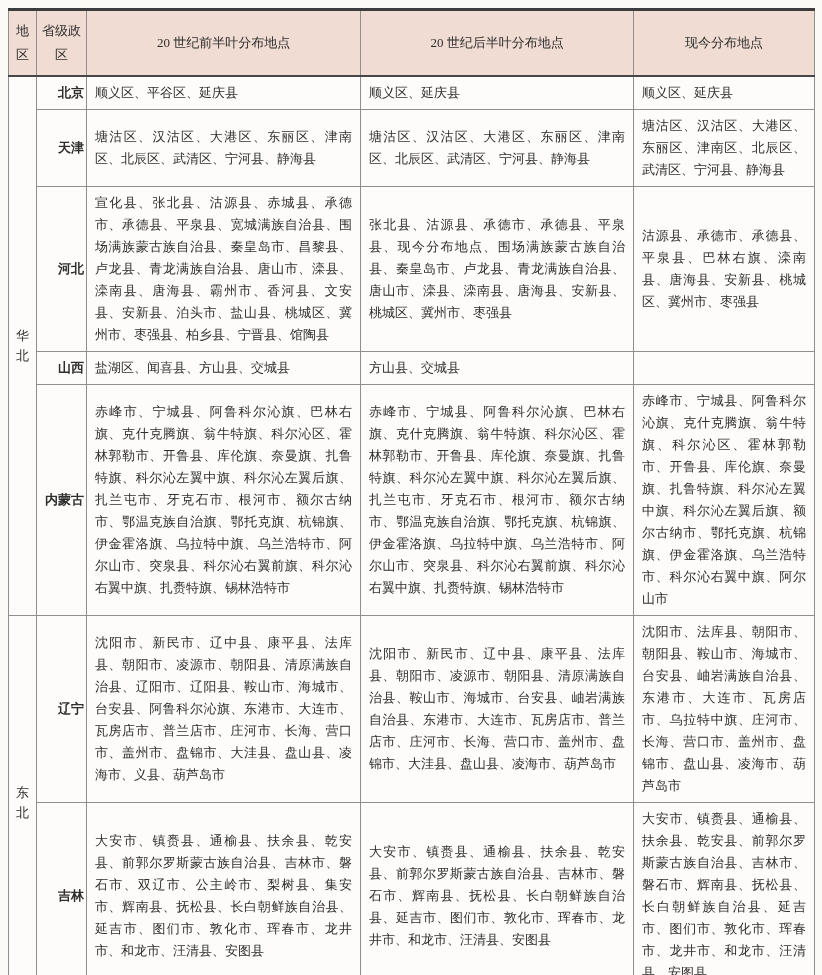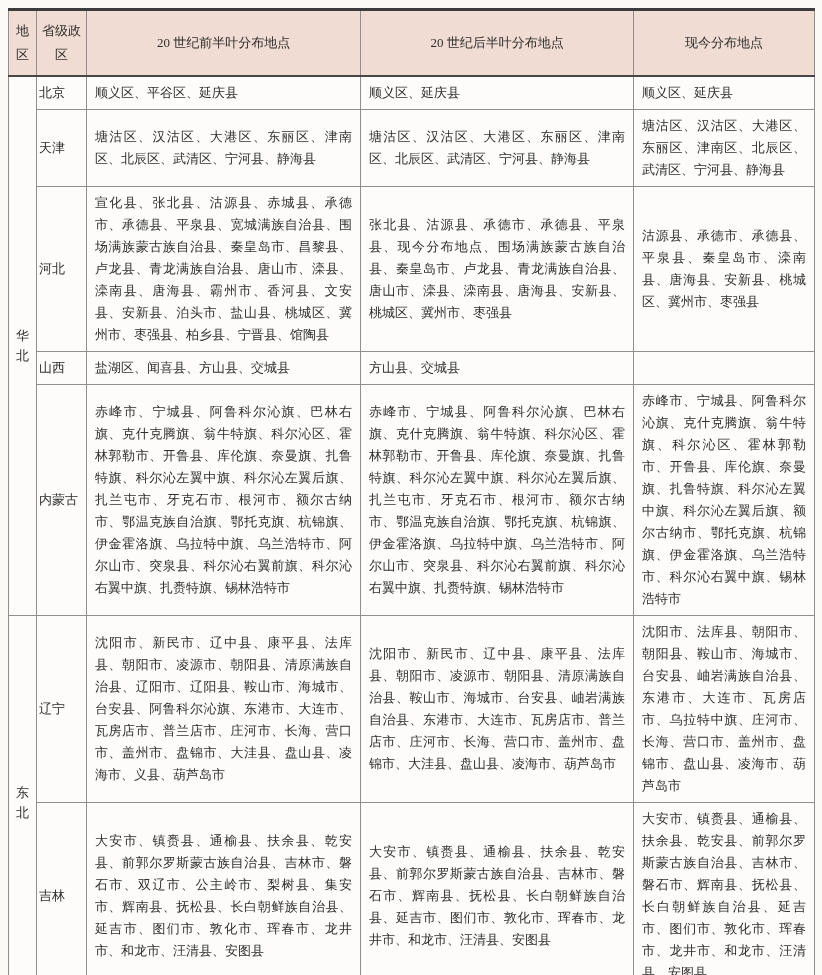--- a/index.html
+++ b/index.html
@@ -52,23 +52,24 @@
     margin-left: 20px;
   }
   td.region-cell {
     text-align: center;
     padding: 22px 6px;
     word-break: break-all;
     line-height: 20px;
     font-size: 13px;
   }
   td.prov-cell {
-    text-align: left;
+    text-align: right;
     padding: 4px 2px;
     font-size: 13px;
+    font-weight: bold;
   }
   td.list-cell {
     text-align: justify;
     text-justify: inter-ideograph;
     word-break: break-all;
   }
 </style>
 </head>
 <body>
 
@@ -100,33 +101,33 @@
       <tr>
         <td class="prov-cell">天津</td>
         <td class="list-cell">塘沽区、汉沽区、大港区、东丽区、津南区、北辰区、武清区、宁河县、静海县</td>
         <td class="list-cell">塘沽区、汉沽区、大港区、东丽区、津南区、北辰区、武清区、宁河县、静海县</td>
         <td class="list-cell">塘沽区、汉沽区、大港区、东丽区、津南区、北辰区、武清区、宁河县、静海县</td>
       </tr>
       <tr>
         <td class="prov-cell">河北</td>
         <td class="list-cell">宣化县、张北县、沽源县、赤城县、承德市、承德县、平泉县、宽城满族自治县、围场满族蒙古族自治县、秦皇岛市、昌黎县、卢龙县、青龙满族自治县、唐山市、滦县、滦南县、唐海县、霸州市、香河县、文安县、安新县、泊头市、盐山县、桃城区、冀州市、枣强县、柏乡县、宁晋县、馆陶县</td>
         <td class="list-cell">张北县、沽源县、承德市、承德县、平泉县、现今分布地点、围场满族蒙古族自治县、秦皇岛市、卢龙县、青龙满族自治县、唐山市、滦县、滦南县、唐海县、安新县、桃城区、冀州市、枣强县</td>
-        <td class="list-cell">沽源县、承德市、承德县、平泉县、秦皇岛市、滦南县、唐海县、安新县、桃城区、冀州市、枣强县</td>
+        <td class="list-cell">沽源县、承德市、承德县、平泉县、巴林右旗、滦南县、唐海县、安新县、桃城区、冀州市、枣强县</td>
       </tr>
       <tr>
         <td class="prov-cell">山西</td>
         <td class="list-cell">盐湖区、闻喜县、方山县、交城县</td>
         <td class="list-cell">方山县、交城县</td>
         <td class="list-cell"></td>
       </tr>
       <tr>
         <td class="prov-cell">内蒙古</td>
         <td class="list-cell">赤峰市、宁城县、阿鲁科尔沁旗、巴林右旗、克什克腾旗、翁牛特旗、科尔沁区、霍林郭勒市、开鲁县、库伦旗、奈曼旗、扎鲁特旗、科尔沁左翼中旗、科尔沁左翼后旗、扎兰屯市、牙克石市、根河市、额尔古纳市、鄂温克族自治旗、鄂托克旗、杭锦旗、伊金霍洛旗、乌拉特中旗、乌兰浩特市、阿尔山市、突泉县、科尔沁右翼前旗、科尔沁右翼中旗、扎赉特旗、锡林浩特市</td>
         <td class="list-cell">赤峰市、宁城县、阿鲁科尔沁旗、巴林右旗、克什克腾旗、翁牛特旗、科尔沁区、霍林郭勒市、开鲁县、库伦旗、奈曼旗、扎鲁特旗、科尔沁左翼中旗、科尔沁左翼后旗、扎兰屯市、牙克石市、根河市、额尔古纳市、鄂温克族自治旗、鄂托克旗、杭锦旗、伊金霍洛旗、乌拉特中旗、乌兰浩特市、阿尔山市、突泉县、科尔沁右翼前旗、科尔沁右翼中旗、扎赉特旗、锡林浩特市</td>
-        <td class="list-cell">赤峰市、宁城县、阿鲁科尔沁旗、克什克腾旗、翁牛特旗、科尔沁区、霍林郭勒市、开鲁县、库伦旗、奈曼旗、扎鲁特旗、科尔沁左翼中旗、科尔沁左翼后旗、额尔古纳市、鄂托克旗、杭锦旗、伊金霍洛旗、乌兰浩特市、科尔沁右翼中旗、锡林浩特市</td>
+        <td class="list-cell">赤峰市、宁城县、阿鲁科尔沁旗、克什克腾旗、翁牛特旗、科尔沁区、霍林郭勒市、开鲁县、库伦旗、奈曼旗、扎鲁特旗、科尔沁左翼中旗、科尔沁左翼后旗、额尔古纳市、鄂托克旗、杭锦旗、伊金霍洛旗、乌兰浩特市、科尔沁右翼中旗、阿尔山市</td>
       </tr>
       <tr>
         <td class="region-cell" rowspan="2">东北</td>
         <td class="prov-cell">辽宁</td>
         <td class="list-cell">沈阳市、新民市、辽中县、康平县、法库县、朝阳市、凌源市、朝阳县、清原满族自治县、辽阳市、辽阳县、鞍山市、海城市、台安县、阿鲁科尔沁旗、东港市、大连市、瓦房店市、普兰店市、庄河市、长海、营口市、盖州市、盘锦市、大洼县、盘山县、凌海市、义县、葫芦岛市</td>
         <td class="list-cell">沈阳市、新民市、辽中县、康平县、法库县、朝阳市、凌源市、朝阳县、清原满族自治县、鞍山市、海城市、台安县、岫岩满族自治县、东港市、大连市、瓦房店市、普兰店市、庄河市、长海、营口市、盖州市、盘锦市、大洼县、盘山县、凌海市、葫芦岛市</td>
         <td class="list-cell">沈阳市、法库县、朝阳市、朝阳县、鞍山市、海城市、台安县、岫岩满族自治县、东港市、大连市、瓦房店市、乌拉特中旗、庄河市、长海、营口市、盖州市、盘锦市、盘山县、凌海市、葫芦岛市</td>
       </tr>
       <tr>
         <td class="prov-cell">吉林</td>

